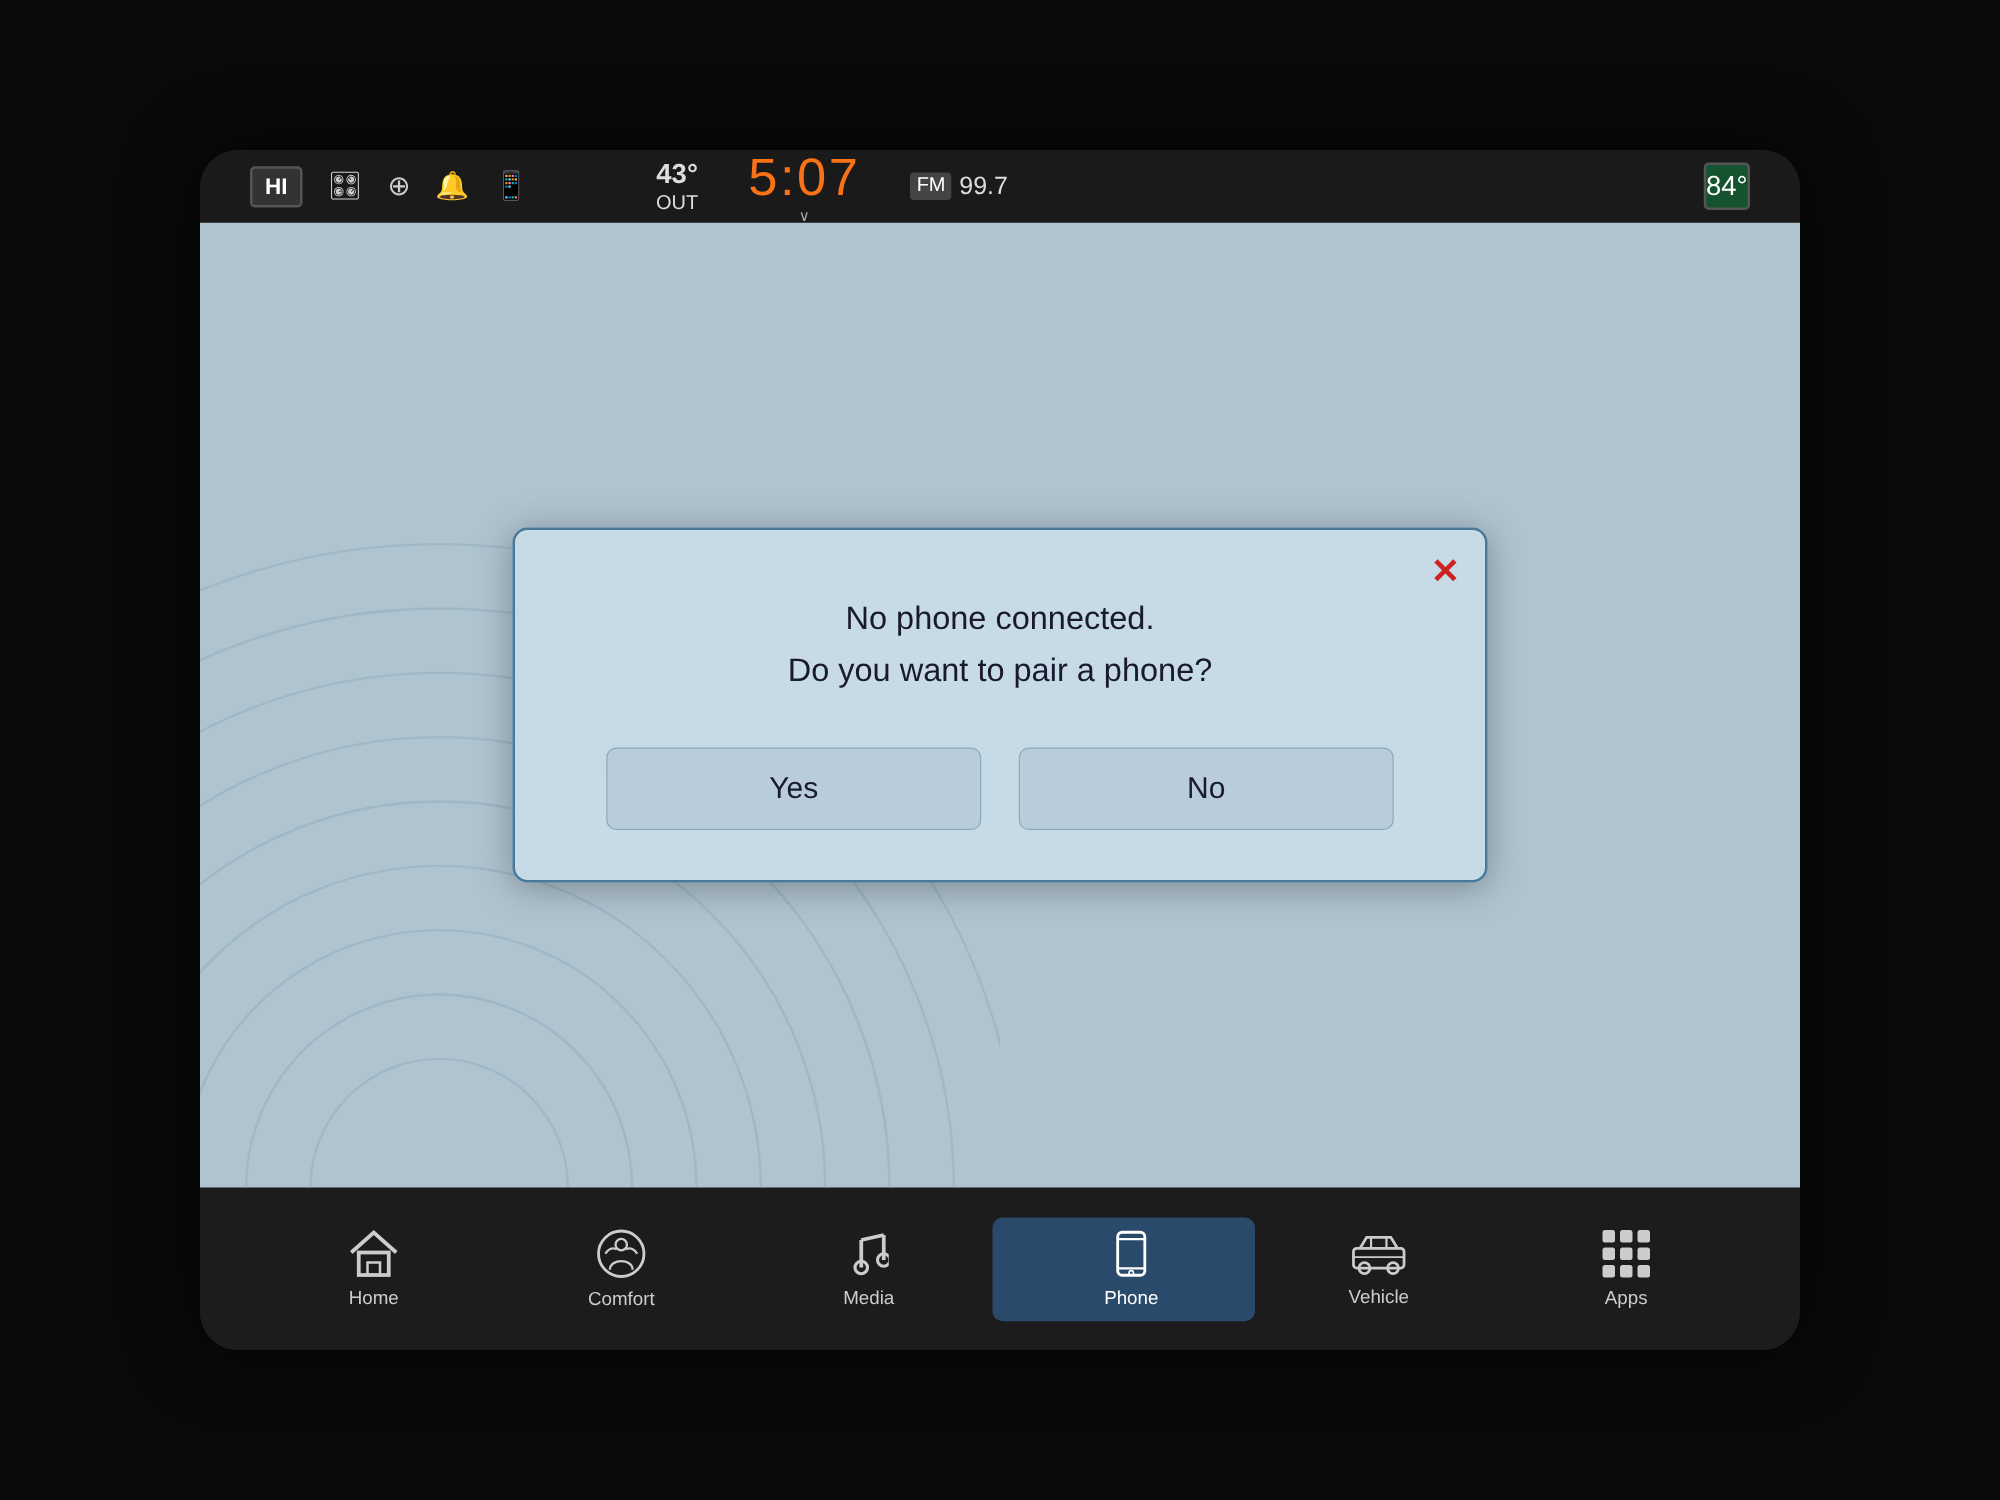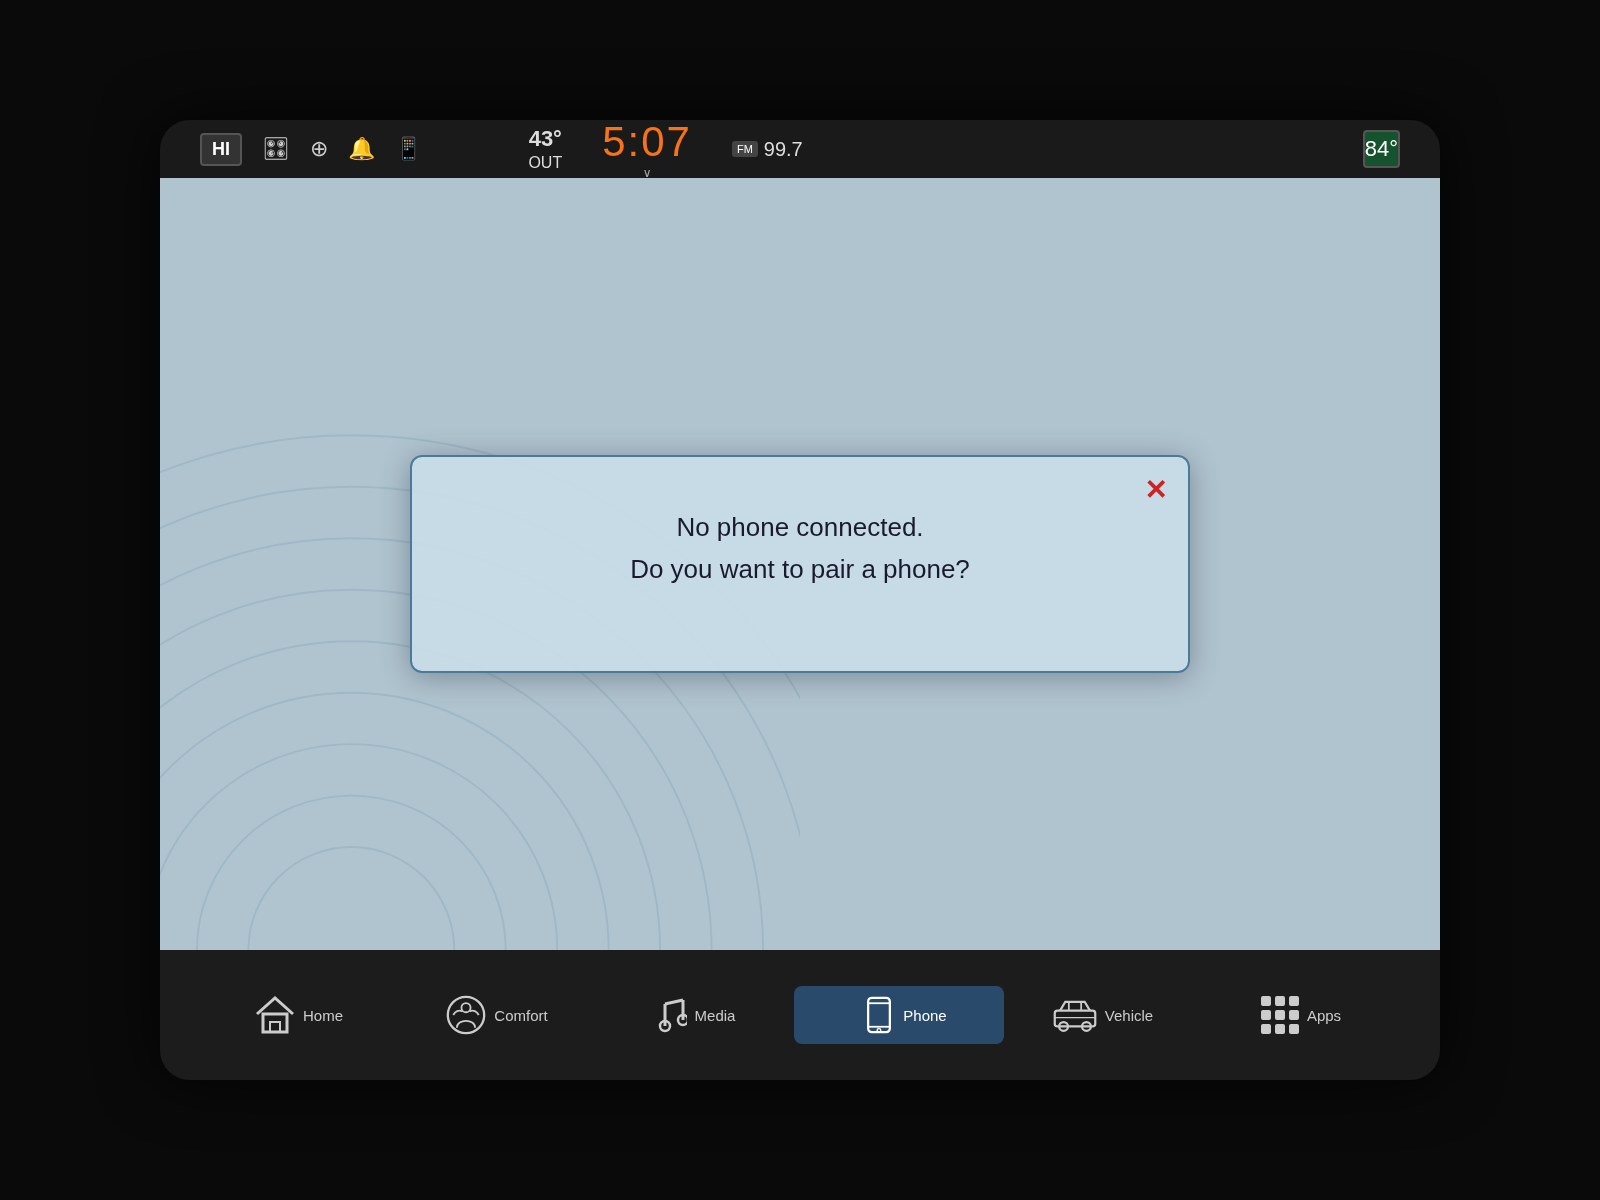--- a/index.html
+++ b/index.html
@@ -98,21 +98,21 @@
       color: #ddd;
       font-size: 20px;
       display: flex;
       align-items: center;
       gap: 6px;
     }
 
     .fm-badge {
       background: #444;
       color: white;
-      font-size: 11px;
+      font-size: 16px;
       padding: 2px 5px;
       border-radius: 3px;
     }
 
     .status-bar-right {
       color: white;
       font-size: 22px;
       background: #14532d;
       border: 2px solid #555;
       padding: 4px 0;
@@ -201,20 +201,21 @@
       height: 130px;
       display: flex;
       align-items: center;
       padding: 0 40px;
       gap: 0;
     }
 
     .nav-item {
       flex: 1;
       display: flex;
+      flex-direction: column;
       align-items: center;
       justify-content: center;
       gap: 8px;
       cursor: pointer;
       color: #ccc;
       padding: 10px;
       border-radius: 8px;
       transition: background 0.2s;
     }
 
@@ -326,20 +327,24 @@
     <div class="dialog-overlay">
       <div class="dialog-box">
 
         <span class="dialog-close">✕</span>
 
         <div class="dialog-message">
           <span>No phone connected.</span><br>
           <span>Do you want to pair a phone?</span>
         </div>
 
+        <div class="dialog-buttons">
+          <button class="dialog-btn">Yes</button>
+          <button class="dialog-btn">No</button>
+        </div>
 
       </div>
     </div>
 
   </div>
 
   <div class="nav-bar">
 
     <div class="nav-item">
       <svg class="house-icon" viewBox="0 0 40 38" fill="none" xmlns="http://www.w3.org/2000/svg">

